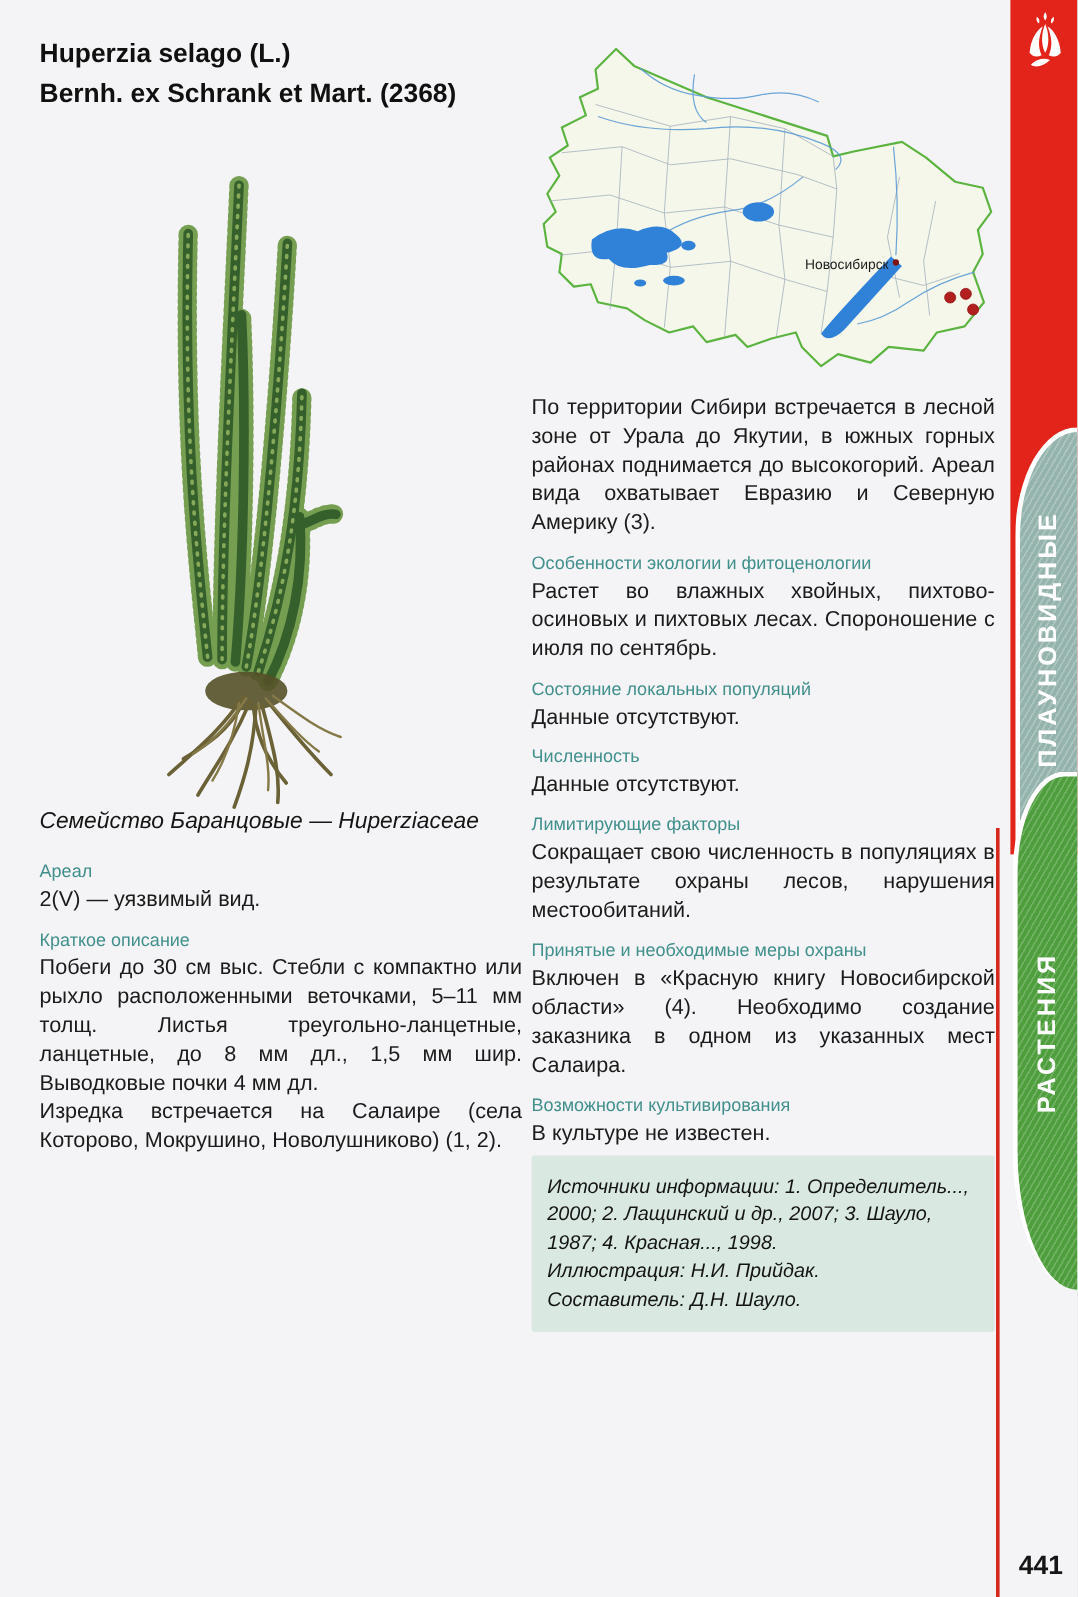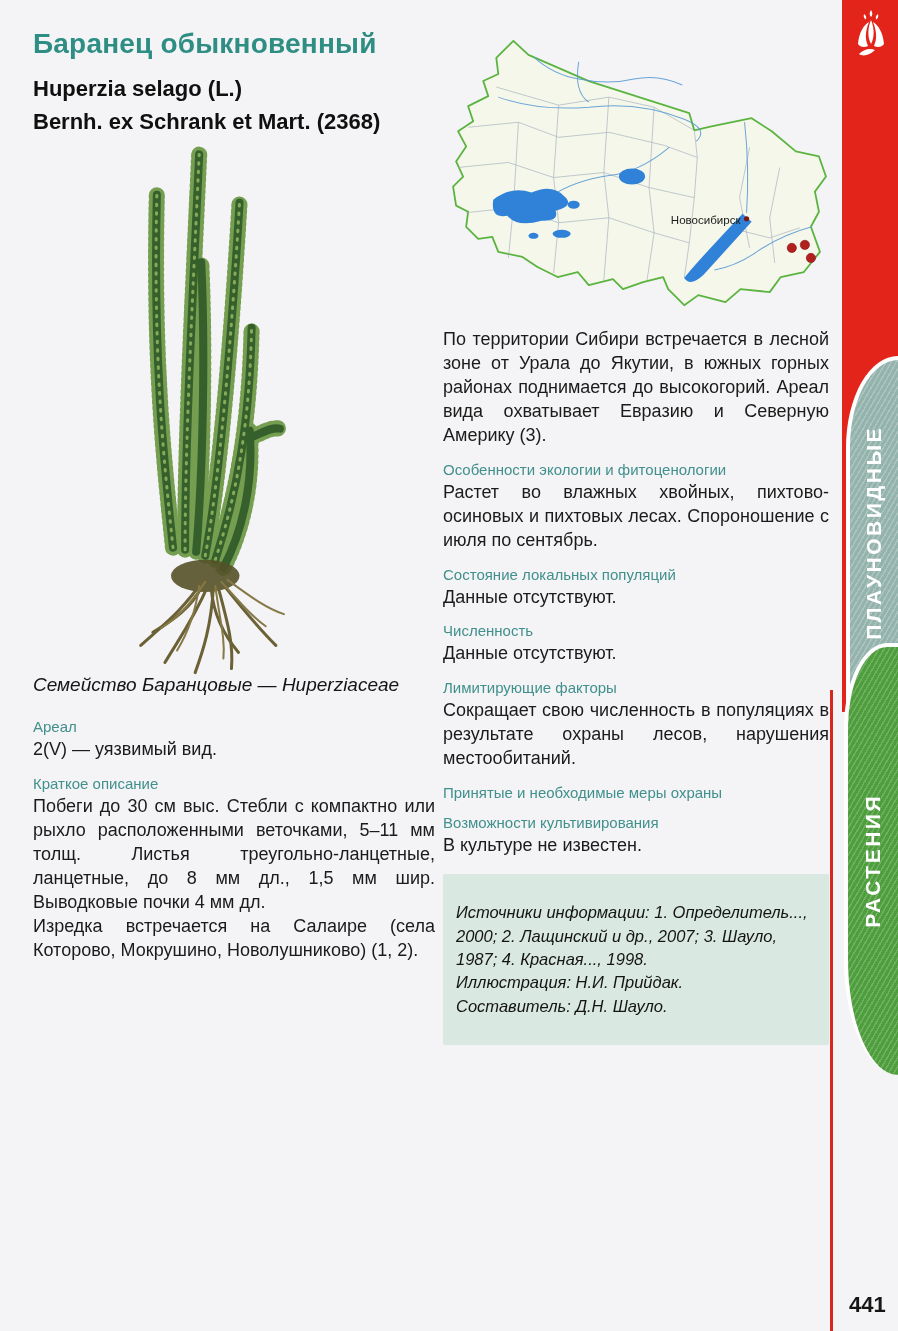--- a/index.html
+++ b/index.html
@@ -10,21 +10,21 @@
   .title{font-size:28px;font-weight:bold;color:#2e8e84;margin:0 0 12px 0;letter-spacing:.2px;}
   .latin{font-size:22px;font-weight:bold;color:#101010;line-height:1.5;margin:0;}
   
   .left-col{position:absolute;left:33px;top:674px;width:402px;}
   .right-col{position:absolute;left:443px;top:316px;width:386px;}
   .family{font-style:italic;font-size:19px;margin:0 0 22px 0;color:#151515;}
   .sec-h{font-size:15px;color:#41908c;margin:13px 0 3px 0;font-weight:normal;}
   .sec-b{font-size:18px;line-height:1.33;text-align:justify;margin:0;color:#1b1b1b;}
   .intro{margin-top:12px;}
   .sources{background:#d9e8e1;font-style:italic;font-size:16.5px;line-height:1.42;
-           padding:27px 13px;margin-top:16px;border-radius:2px;color:#141414;}
+           padding:15px 13px;margin-top:6px;border-radius:2px;color:#141414;}
   .sources div{margin:0;}
   
   .map-wrap{position:absolute;left:438px;top:26px;width:392px;height:288px;}
   .plant-wrap{position:absolute;left:52px;top:136px;width:368px;height:550px;}
   
   .red-band{position:absolute;left:842px;top:0;width:56px;height:712px;background:#e2241a;}
   .red-line{position:absolute;left:830px;top:690px;width:3px;height:641px;background:#d6281c;}
   .leaf{position:absolute;display:flex;align-items:center;justify-content:center;}
   .teal-leaf{left:846px;top:356px;width:52px;height:350px;
      background:repeating-linear-gradient(120deg,rgba(255,255,255,.22) 0 1.5px,rgba(255,255,255,0) 1.5px 4.5px),#93b3ac;
@@ -37,21 +37,20 @@
          font-size:21px;letter-spacing:2.5px;}
   .flower{position:absolute;left:851px;top:8px;width:40px;height:56px;}
   .page-number{position:absolute;left:849px;top:1292px;font-size:22px;font-weight:bold;color:#161616;}
 </style>
 </head>
 <body>
 
 <div class="page">
 
   <div class="header">
-    <h1 class="title">Баранец обыкновенный</h1>
     <p class="latin">Huperzia selago (L.)</p>
     <p class="latin">Bernh. ex Schrank et Mart. (2368)</p>
   </div>
 
   <div class="map-wrap">
     <svg viewBox="0 0 390 285" width="392" height="288">
       <path d="M75,14 L90,28 150,54 250,86 255,103 272,99 312,91 332,104 356,124 379,129 386,149 375,164 379,184 371,199 380,224 364,244 341,249 330,264 301,261 286,274 259,267 245,277 229,261 224,249 204,254 184,261 174,251 150,257 139,244 119,249 99,239 84,229 60,224 54,209 40,211 28,199 30,184 18,178 15,159 25,149 18,134 28,119 20,104 35,94 30,79 50,69 45,54 60,47 58,31 Z" fill="#f5f7ea" stroke="#5cb440" stroke-width="1.8" stroke-linejoin="round"></path>
       <g fill="none" stroke="#9aa8b8" stroke-width="0.7" opacity="0.85">
         <path d="M58,60 L120,78 170,70 215,80 255,103"></path>
         <path d="M30,100 L80,95 120,110 170,105 225,118 258,130"></path>
@@ -167,20 +166,21 @@
     <h2 class="sec-h">Состояние локальных популяций</h2>
     <p class="sec-b">Данные отсутствуют.</p>
 
     <h2 class="sec-h">Численность</h2>
     <p class="sec-b">Данные отсутствуют.</p>
 
     <h2 class="sec-h">Лимитирующие факторы</h2>
     <p class="sec-b">Сокращает свою численность в популяциях в результате охраны лесов, нарушения местообитаний.</p>
 
     <h2 class="sec-h">Принятые и необходимые меры охраны</h2>
+    <p class="sec-b">Включен в «Красную книгу Новосибирской области» (4). Необходимо создание заказника в одном из указанных мест Салаира.</p>
 
     <h2 class="sec-h">Возможности культивирования</h2>
     <p class="sec-b">В культуре не известен.</p>
 
     <div class="sources">
       <div>Источники информации: 1. Определитель..., 2000; 2. Лащинский и др., 2007; 3. Шауло, 1987; 4. Красная..., 1998.</div>
       <div>Иллюстрация: Н.И. Прийдак.</div>
       <div>Составитель: Д.Н. Шауло.</div>
     </div>
   </div>

